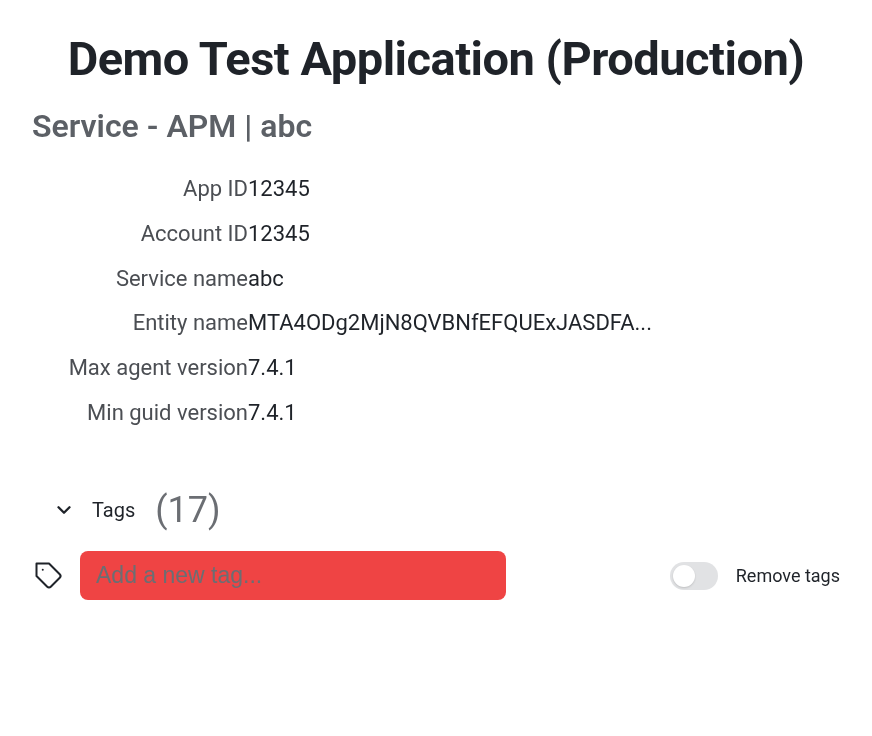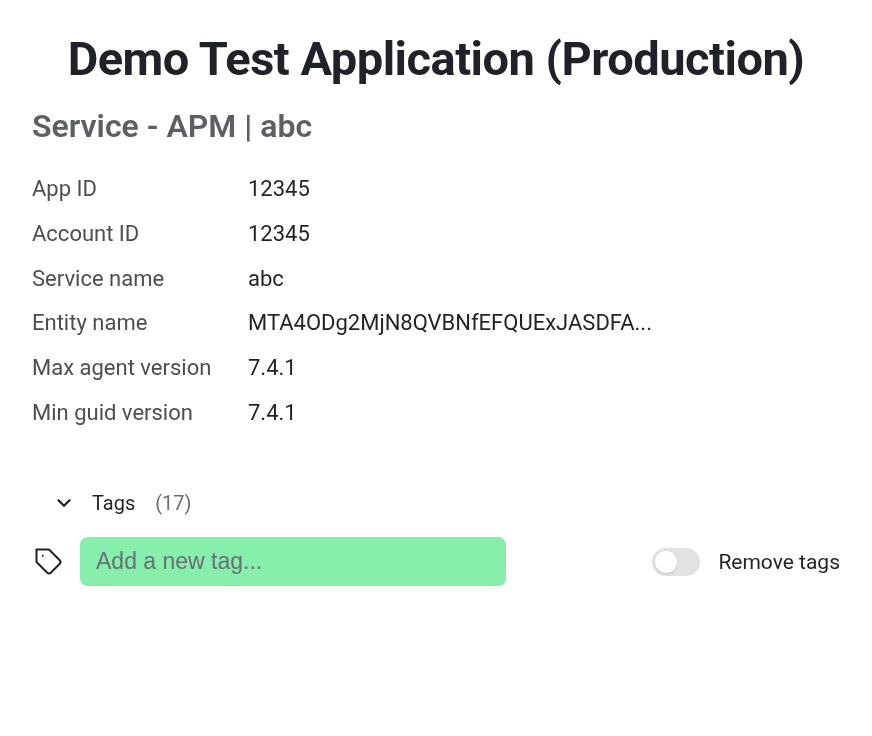--- a/index.html
+++ b/index.html
@@ -33,20 +33,21 @@
       display: grid;
       grid-template-columns: 216px 1fr;
       row-gap: 13px;
       font-size: 22px;
       line-height: 1.45;
       margin-bottom: 60px;
     }
     .meta-label {
       color: #4b4e53;
       font-weight: 400;
+      text-align: right;
     }
     .meta-value {
       color: #1f2329;
       font-weight: 400;
       white-space: nowrap;
       overflow: hidden;
       text-overflow: ellipsis;
     }
     .tags-section {
       margin-left: 18px;
@@ -64,21 +65,21 @@
       width: 28px;
       height: 28px;
       color: #1f2329;
     }
     .tags-title {
       font-size: 20px;
       font-weight: 400;
       color: #1f2329;
     }
     .tags-count {
-      font-size: 20px;
+      font-size: 36px;
       font-weight: 400;
       color: #6b6e73;
       margin-left: 6px;
     }
     .tags-controls {
       display: flex;
       align-items: center;
       gap: 14px;
       margin-left: -18px;
     }
@@ -87,21 +88,21 @@
       align-items: center;
       justify-content: center;
       width: 34px;
       height: 34px;
       color: #1f2329;
     }
     .tag-input {
       flex: 0 0 auto;
       width: 426px;
       height: 49px;
-      background: #86efac;
+      background: #ef4444;
       border: none;
       border-radius: 8px;
       padding: 6px 16px;
       font-size: 23px;
       color: #1f2329;
       outline: none;
     }
     .tag-input::placeholder {
       color: #6b6e73;
     }
@@ -127,21 +128,21 @@
       position: absolute;
       top: 3px;
       left: 3px;
       width: 22px;
       height: 22px;
       background: #fff;
       border-radius: 50%;
       box-shadow: 0 1px 2px rgba(0,0,0,0.15);
     }
     .toggle-label {
-      font-size: 21px;
+      font-size: 18px;
       color: #1f2329;
     }
   </style>
 </head>
 <body>
 
 <h1 class="page-title">Demo Test Application (Production)</h1>
 <div class="subtitle">Service - APM | abc</div>
 
 <div class="meta-table">

